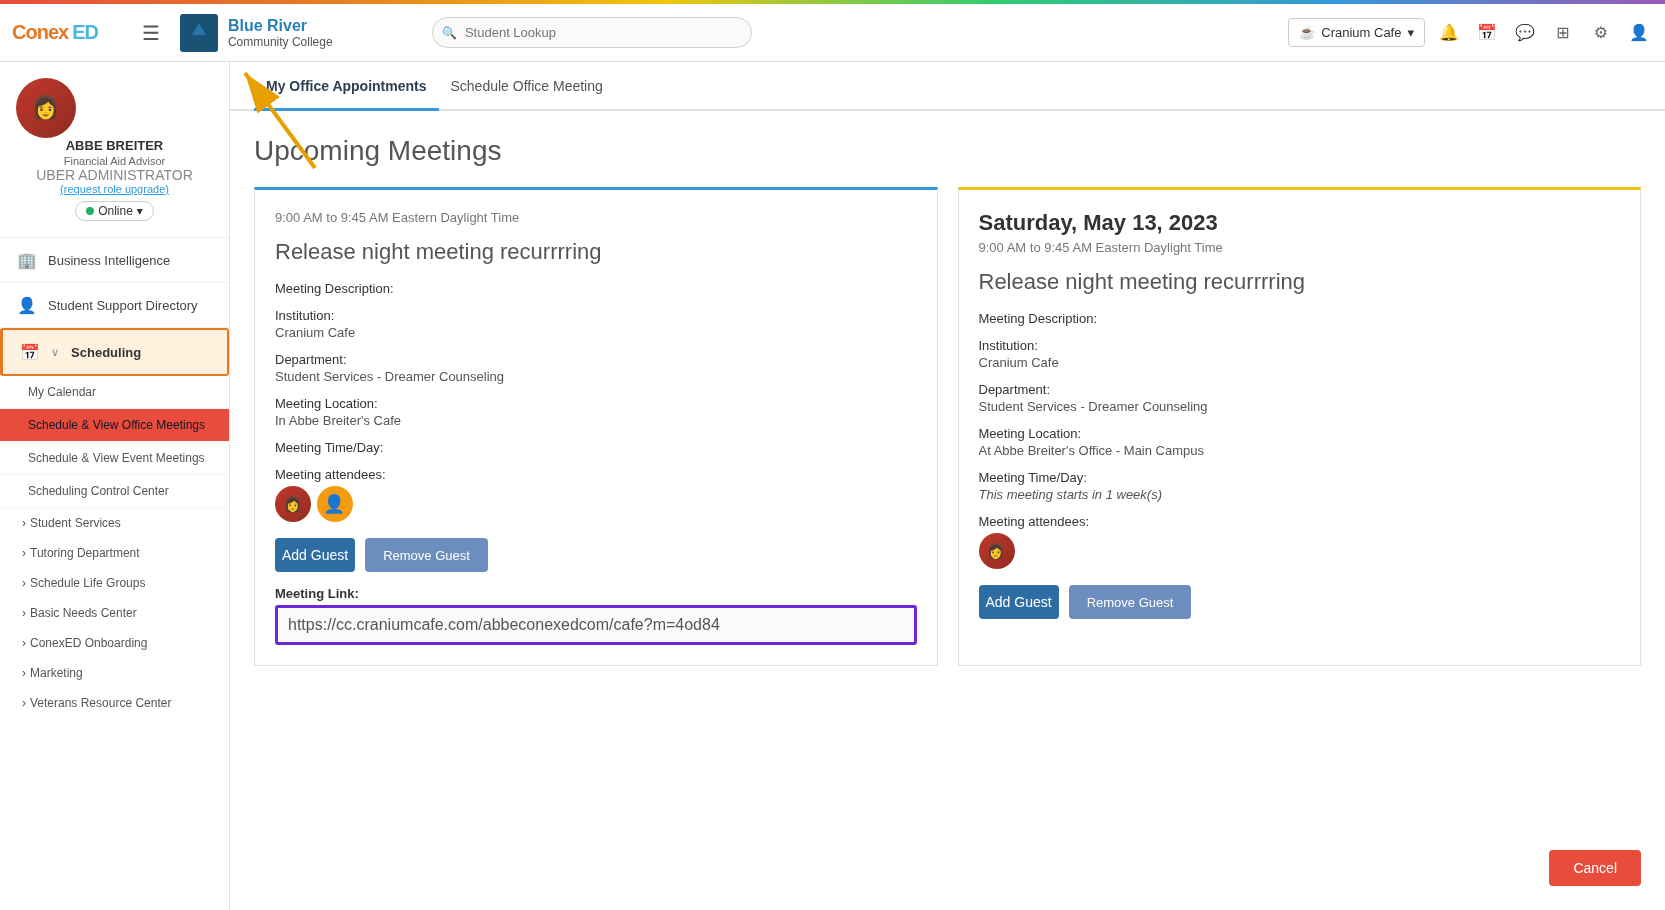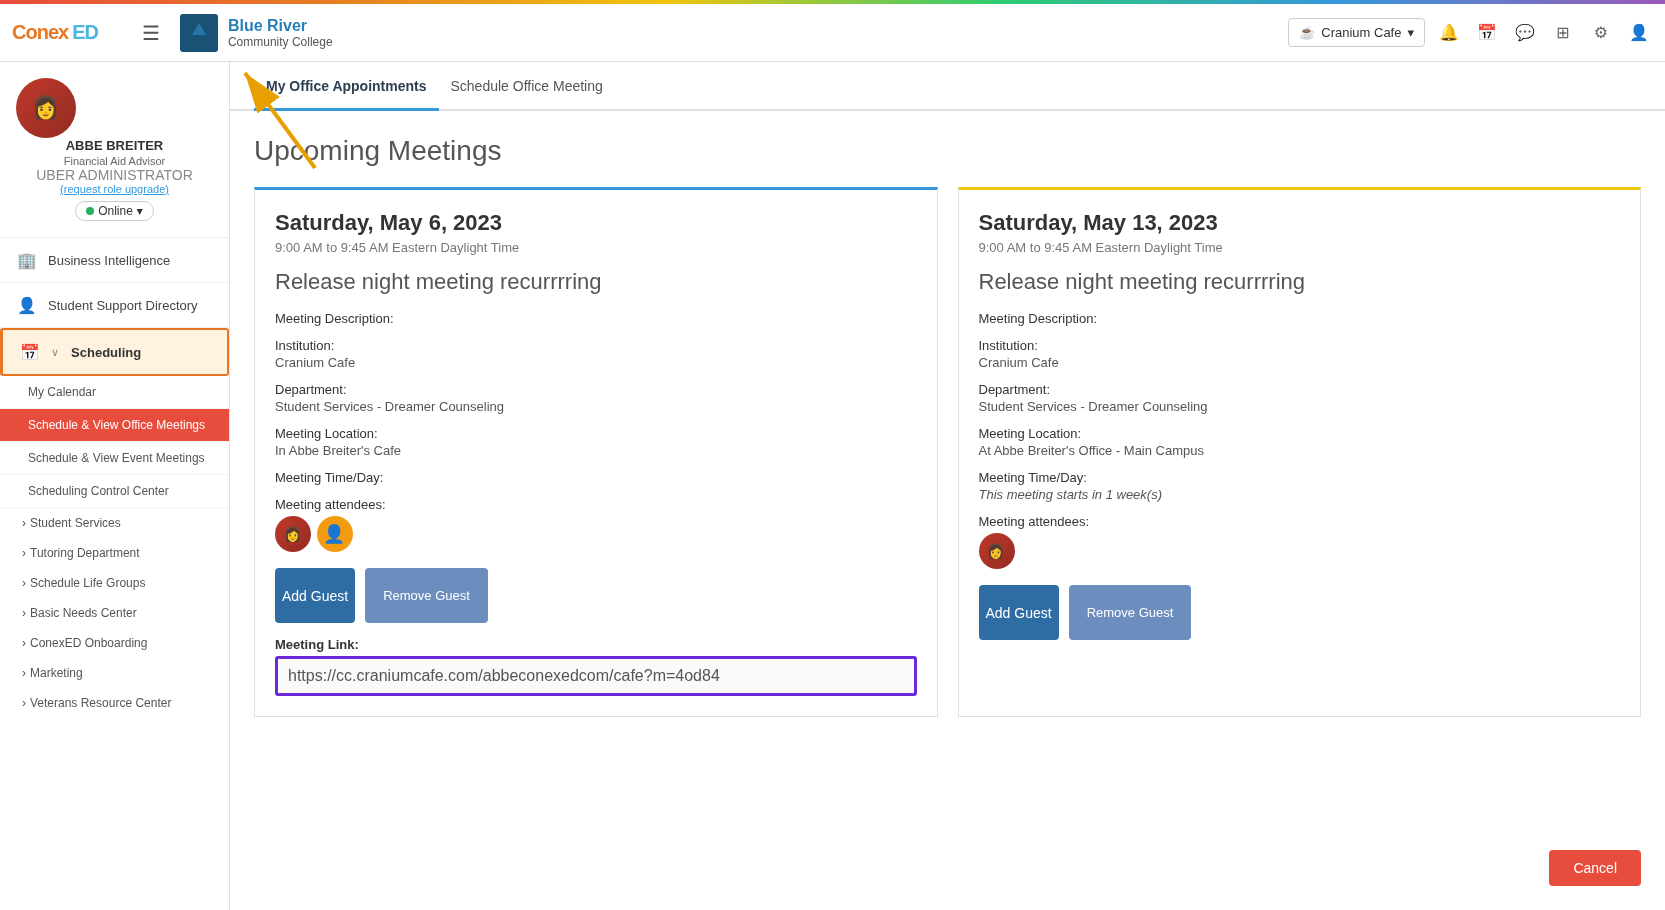--- a/index.html
+++ b/index.html
@@ -39,21 +39,21 @@
     .profile-link { font-size: 11px; color: #3498db; text-decoration: underline; cursor: pointer; }
     .status-badge { display: inline-flex; align-items: center; gap: 4px; margin-top: 6px; font-size: 12px; color: #333; border: 1px solid #ccc; border-radius: 12px; padding: 2px 10px; cursor: pointer; }
     .status-dot { width: 8px; height: 8px; border-radius: 50%; background: #27ae60; }
 
     .nav-item { display: flex; align-items: center; gap: 10px; padding: 11px 16px; font-size: 13px; color: #444; cursor: pointer; border-bottom: 1px solid #f0f0f0; }
     .nav-item .nav-icon { width: 22px; height: 22px; display: flex; align-items: center; justify-content: center; color: #3498db; font-size: 16px; flex-shrink: 0; }
     .nav-item.active { background: #fff3e0; border-left: 3px solid #e87722; }
     .nav-item.active .nav-label { color: #333; font-weight: 600; }
 
     .sub-nav-item { padding: 9px 16px 9px 28px; font-size: 12px; color: #555; cursor: pointer; border-bottom: 1px solid #f5f5f5; }
-    .sub-nav-item.active { background: #e74c3c; color: #ffffff; }
+    .sub-nav-item.active { background: #e74c3c; color: #0f172a; }
 
     .sub-section-toggle { padding: 8px 16px 8px 22px; font-size: 12px; color: #555; cursor: pointer; display: flex; align-items: center; gap: 4px; }
 
     
     .content { flex: 1; overflow-y: auto; background: #fff; }
 
     
     .tabs { display: flex; border-bottom: 2px solid #e0e0e0; padding: 0 24px; background: #fff; }
     .tab { padding: 16px 12px 14px; font-size: 14px; color: #555; cursor: pointer; border-bottom: 3px solid transparent; margin-bottom: -2px; }
     .tab.active { color: #2c3e50; font-weight: 600; border-bottom-color: #3498db; }
@@ -72,21 +72,21 @@
     .meeting-field { margin-bottom: 12px; }
     .meeting-field-label { font-size: 13px; font-weight: 400; color: #333; margin-bottom: 2px; }
     .meeting-field-value { font-size: 13px; color: #555; }
     .meeting-field-value.italic { font-style: italic; }
     .attendees-row { display: flex; gap: 6px; margin-top: 4px; }
     .attendee-avatar { width: 36px; height: 36px; border-radius: 50%; overflow: hidden; display: flex; align-items: center; justify-content: center; }
     .attendee-avatar.photo { background: linear-gradient(135deg, #c0392b, #922b21); color: white; font-size: 14px; }
     .attendee-avatar.guest { background: #f39c12; color: white; font-size: 18px; }
     .btn-row { display: flex; gap: 10px; margin-top: 16px; }
     .btn-primary { background: #2e6da4; color: white; border: none; padding: 9px 7px; border-radius: 4px; font-size: 14px; cursor: pointer; font-weight: 500; }
-    .btn-secondary { background: #6c8ebf; color: white; border: none; padding: 20px 18px; border-radius: 4px; font-size: 13px; cursor: pointer; font-weight: 500; }
+    .btn-secondary { background: #6c8ebf; color: white; border: none; padding: 9px 18px; border-radius: 4px; font-size: 13px; cursor: pointer; font-weight: 500; }
     .meeting-link-section { margin-top: 14px; }
     .meeting-link-label { font-size: 13px; font-weight: 700; color: #333; margin-bottom: 4px; }
     .meeting-link-input { width: 100%; padding: 8px 10px; border: 3px solid #6d28d9; border-radius: 3px; font-size: 16px; color: #555; background: #fafafa; }
 
     
     .cancel-btn-wrap { position: fixed; bottom: 24px; right: 24px; }
     .cancel-btn { background: #e74c3c; color: white; border: none; padding: 10px 24px; border-radius: 4px; font-size: 14px; cursor: pointer; font-weight: 500; }
 
     .scheduling-box { border: 2px solid #e87722; border-radius: 3px; }
   </style>
@@ -109,20 +109,23 @@
         <polygon points="4,32 18,8 32,32" fill="#2980b9" opacity="0.8"></polygon>
         <rect x="0" y="20" width="36" height="12" fill="#1a5276"></rect>
       </svg>
     </div>
     <div class="college-name">
       <div class="top">Blue River</div>
       <div class="bottom">Community College</div>
     </div>
   </div>
 
+  <div class="topbar-search search-wrap">
+    <input type="text" placeholder="Student Lookup" style="">
+  </div>
 
   <div class="topbar-right">
     <div class="cranium-btn">
       <span>☕</span>
       <span>Cranium Cafe</span>
       <span>▾</span>
     </div>
     <div class="topbar-icon">🔔</div>
     <div class="topbar-icon">📅</div>
     <div class="topbar-icon">💬</div>
@@ -224,21 +227,20 @@
       <div class="tab active">My Office Appointments</div>
       <div class="tab">Schedule Office Meeting</div>
     </div>
 
     <div class="page-body">
       <h1 class="page-title">Upcoming Meetings</h1>
 
       <div class="meetings-row">
 
         <div class="meeting-card">
-          <div class="meeting-date">Saturday, May 6, 2023</div>
           <div class="meeting-time">9:00 AM to 9:45 AM Eastern Daylight Time</div>
           <div class="meeting-title">Release night meeting recurrrring</div>
 
           <div class="meeting-field">
             <div class="meeting-field-label">Meeting Description:</div>
           </div>
           <div class="meeting-field">
             <div class="meeting-field-label">Institution:</div>
             <div class="meeting-field-value">Cranium Cafe</div>
           </div>

